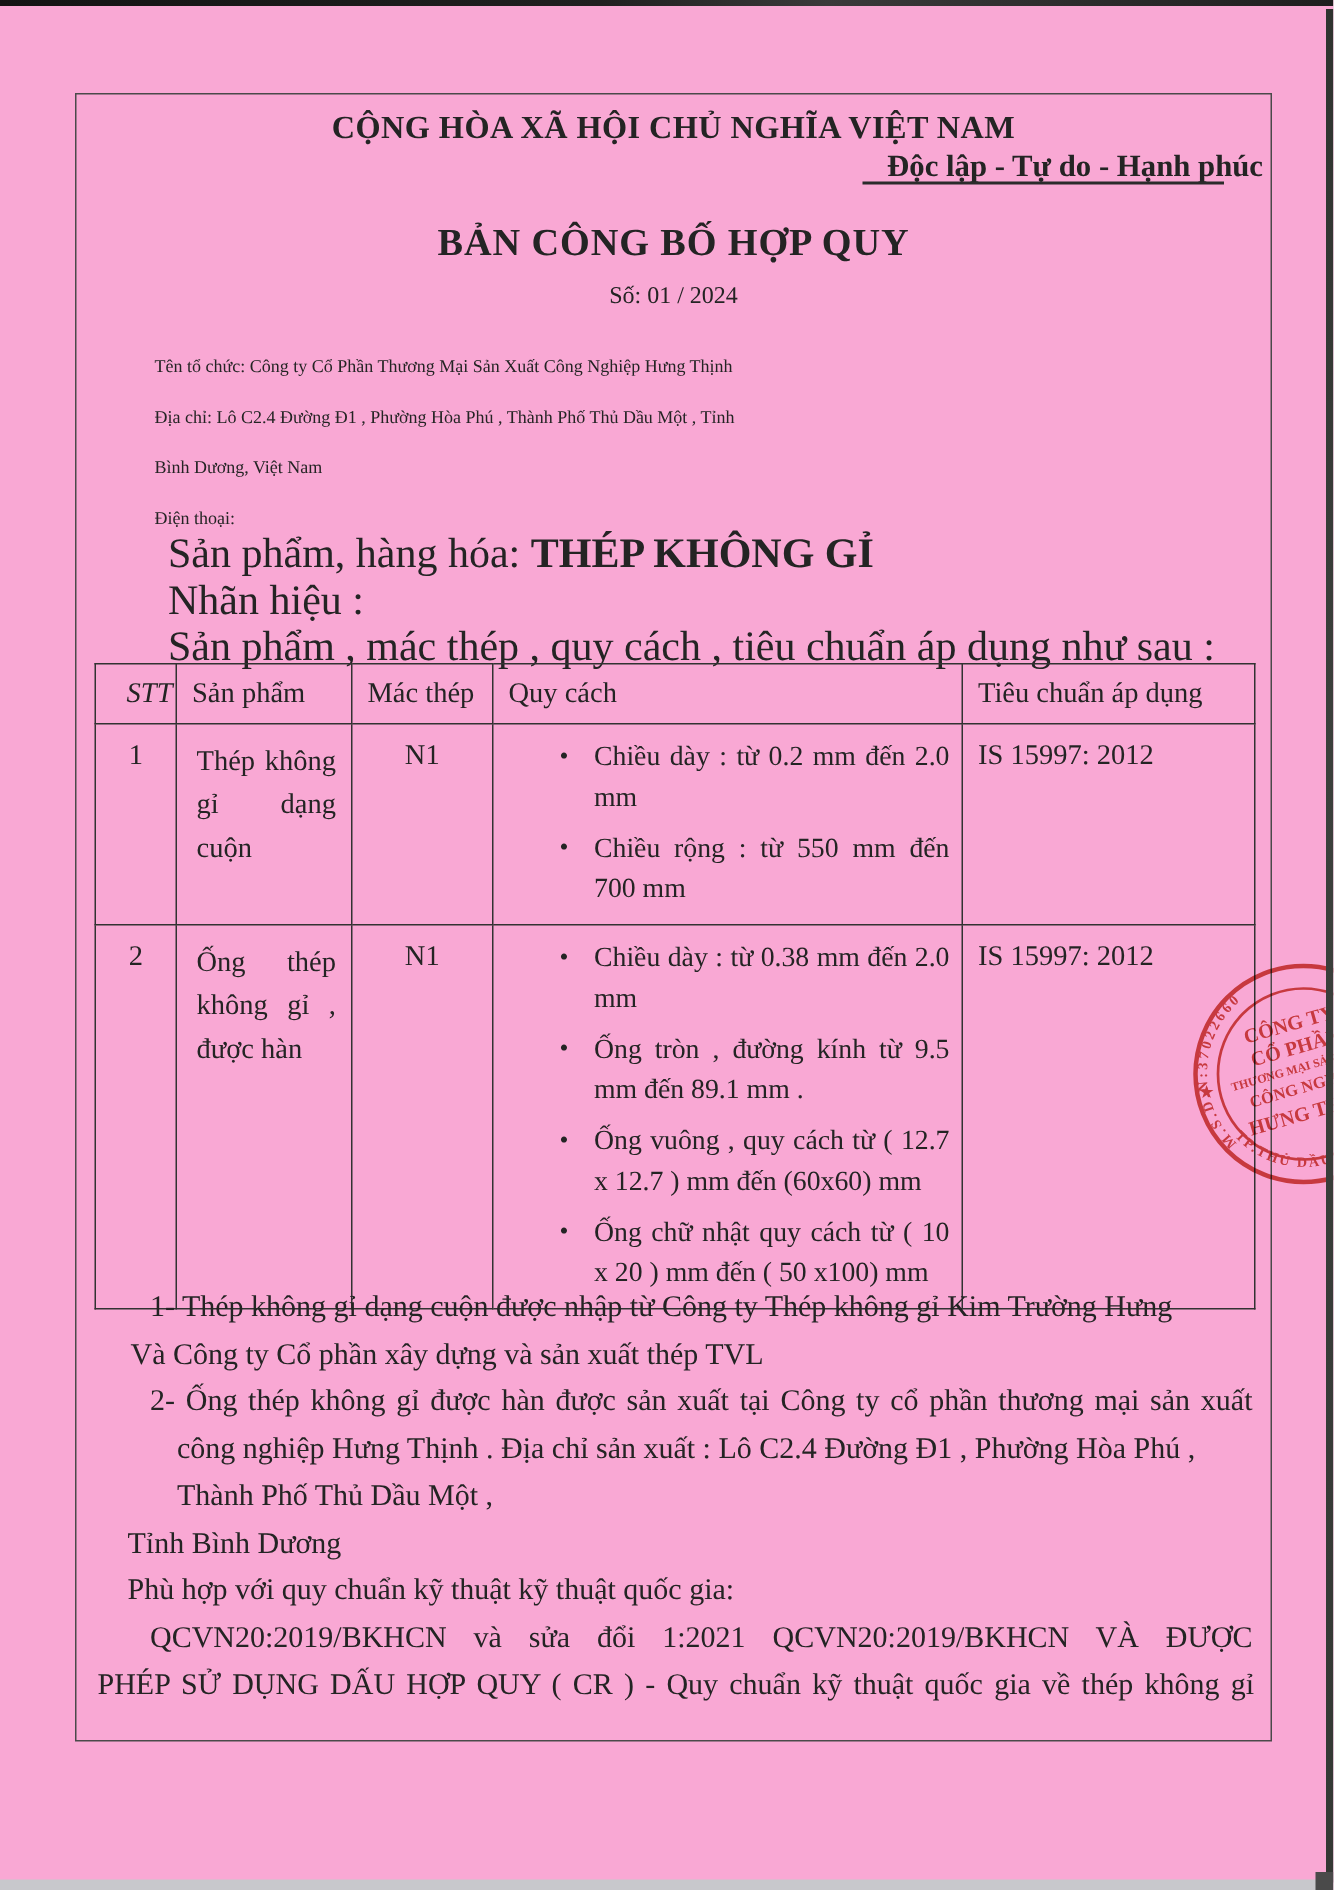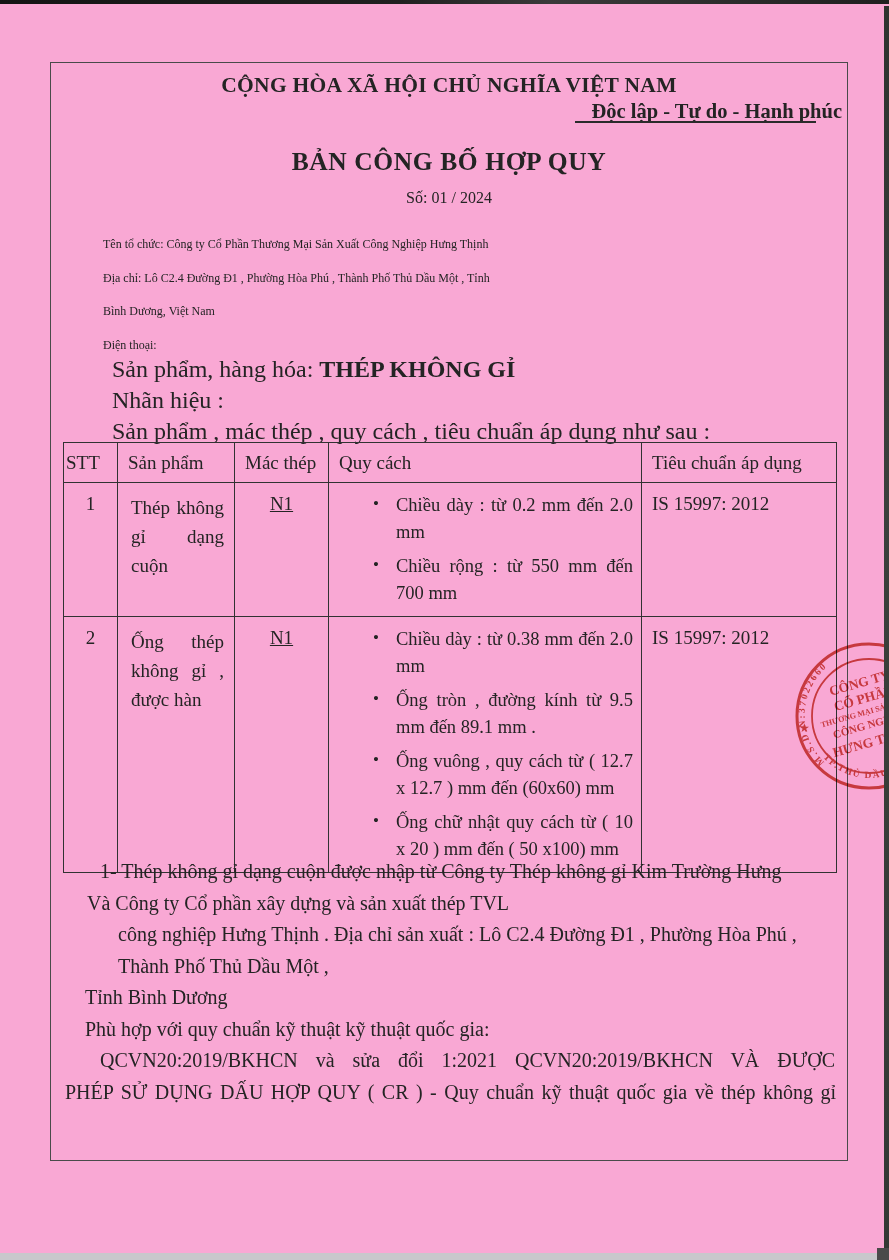--- a/index.html
+++ b/index.html
@@ -24,33 +24,33 @@
   .center-line{position:absolute;left:50px;width:798px;text-align:center;z-index:2;}
   .nat1{top:73px;font-size:21.5px;font-weight:700;letter-spacing:.3px;}
   .nat2{top:100px;font-size:20.5px;font-weight:700;text-align:right;}
   .motto-wrap{position:relative;display:inline-block;left:-6px;}
   .motto-wrap::after{content:"";position:absolute;left:-16px;right:26px;bottom:0;height:2px;background:#2b2b2b;}
   .doc-title{top:147px;font-size:25.5px;font-weight:700;letter-spacing:.6px;}
   .doc-num{top:189px;font-size:16px;}
   
   .org{position:absolute;left:103px;top:228px;width:700px;font-size:12px;z-index:2;}
   .org .line{line-height:33.5px;white-space:nowrap;}
-  .org2{position:absolute;left:112px;top:354px;width:700px;font-size:24px;z-index:2;}
+  .org2{position:absolute;left:112px;top:354px;width:700px;font-size:28px;z-index:2;}
   .org2 .line{line-height:31px;white-space:nowrap;}
   .bold{font-weight:700;}
   
   table.spec{position:absolute;left:63px;top:442px;width:773px;border-collapse:collapse;
     table-layout:fixed;font-size:19px;z-index:2;}
   table.spec th,table.spec td{border:1.4px solid #323232;font-weight:400;box-sizing:border-box;}
   table.spec th{height:40px;text-align:left;padding:2px 4px 2px 10px;vertical-align:middle;}
-  table.spec th.c{text-align:left;padding:2px;}
+  table.spec th.c{text-align:right;padding:2px;font-style:italic;}
   table.spec td{vertical-align:top;}
   td.cell-stt{text-align:center;padding-top:10px;}
   td.cell-sp{padding:10px 10px 4px 13px;text-align:justify;line-height:29px;}
-  td.cell-mt{text-align:center;padding-top:10px;text-decoration:underline;}
+  td.cell-mt{text-align:center;padding-top:10px;}
   td.cell-ts{padding:10px 4px 2px 10px;}
   td.cell-qc{padding:9px 8px 2px 0;}
   ul.specs{margin:0;padding:0 0 0 40px;list-style:none;}
   ul.specs li{position:relative;padding-left:27px;margin-bottom:8px;
     line-height:26.5px;font-size:18.5px;text-align:justify;}
   ul.specs li .b{position:absolute;left:4px;top:-1px;font-size:17px;}
   
   .notes{position:absolute;left:65px;top:856px;width:772px;font-size:20px;z-index:2;}
   .notes .nline{line-height:31.5px;}
   .ml35{margin-left:35px;}
@@ -139,20 +139,21 @@
         </ul>
       </td>
       <td class="cell-ts">IS 15997: 2012</td>
     </tr>
   </tbody>
     </table>
 
   <div class="notes">
     <div class="nline ml35 nowrap">1- Thép không gỉ dạng cuộn được nhập từ Công ty Thép không gỉ Kim Trường Hưng</div>
     <div class="nline ml22 nowrap">Và Công ty Cổ phần xây dựng và sản xuất thép TVL</div>
+    <div class="nline ml35 w735 just">2- Ống thép không gỉ được hàn được sản xuất tại Công ty cổ phần thương mại sản xuất</div>
     <div class="nline ml53 nowrap">công nghiệp Hưng Thịnh . Địa chỉ sản xuất : Lô C2.4 Đường Đ1 , Phường Hòa Phú ,</div>
     <div class="nline ml53 nowrap">Thành Phố Thủ Dầu Một ,</div>
     <div class="nline ml20 nowrap">Tỉnh Bình Dương</div>
     <div class="nline ml20 nowrap">Phù hợp với quy chuẩn kỹ thuật kỹ thuật quốc gia:</div>
     <div class="nline ml35 w735 just">QCVN20:2019/BKHCN và sửa đổi 1:2021 QCVN20:2019/BKHCN VÀ ĐƯỢC</div>
     <div class="nline w771 just">PHÉP SỬ DỤNG DẤU HỢP QUY ( CR ) -  Quy chuẩn kỹ thuật quốc gia về thép không gỉ</div>
   </div>
 
   <svg class="stamp" viewBox="0 0 180 180">
     <defs>

